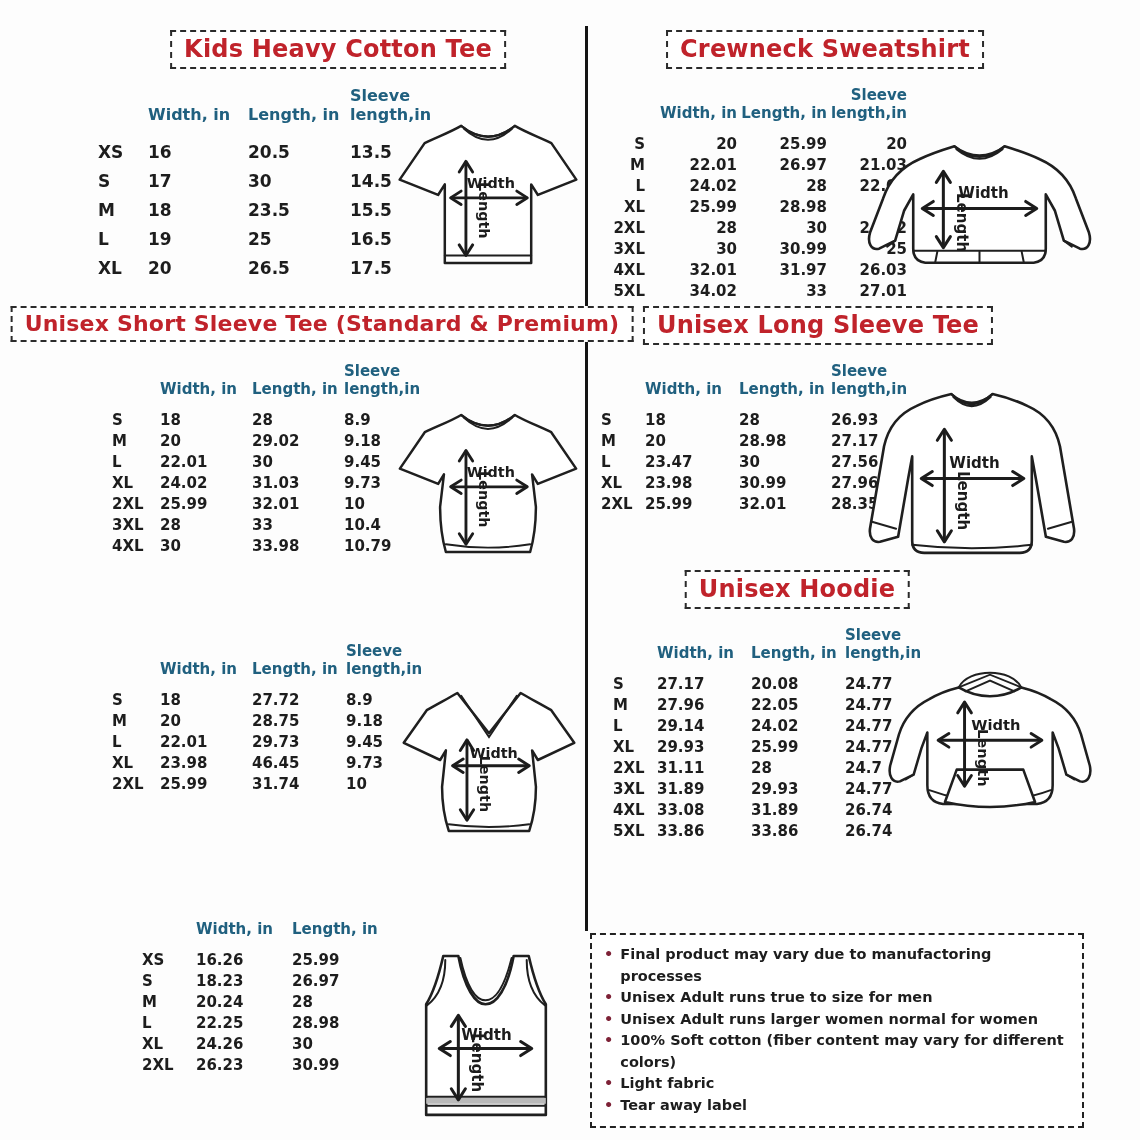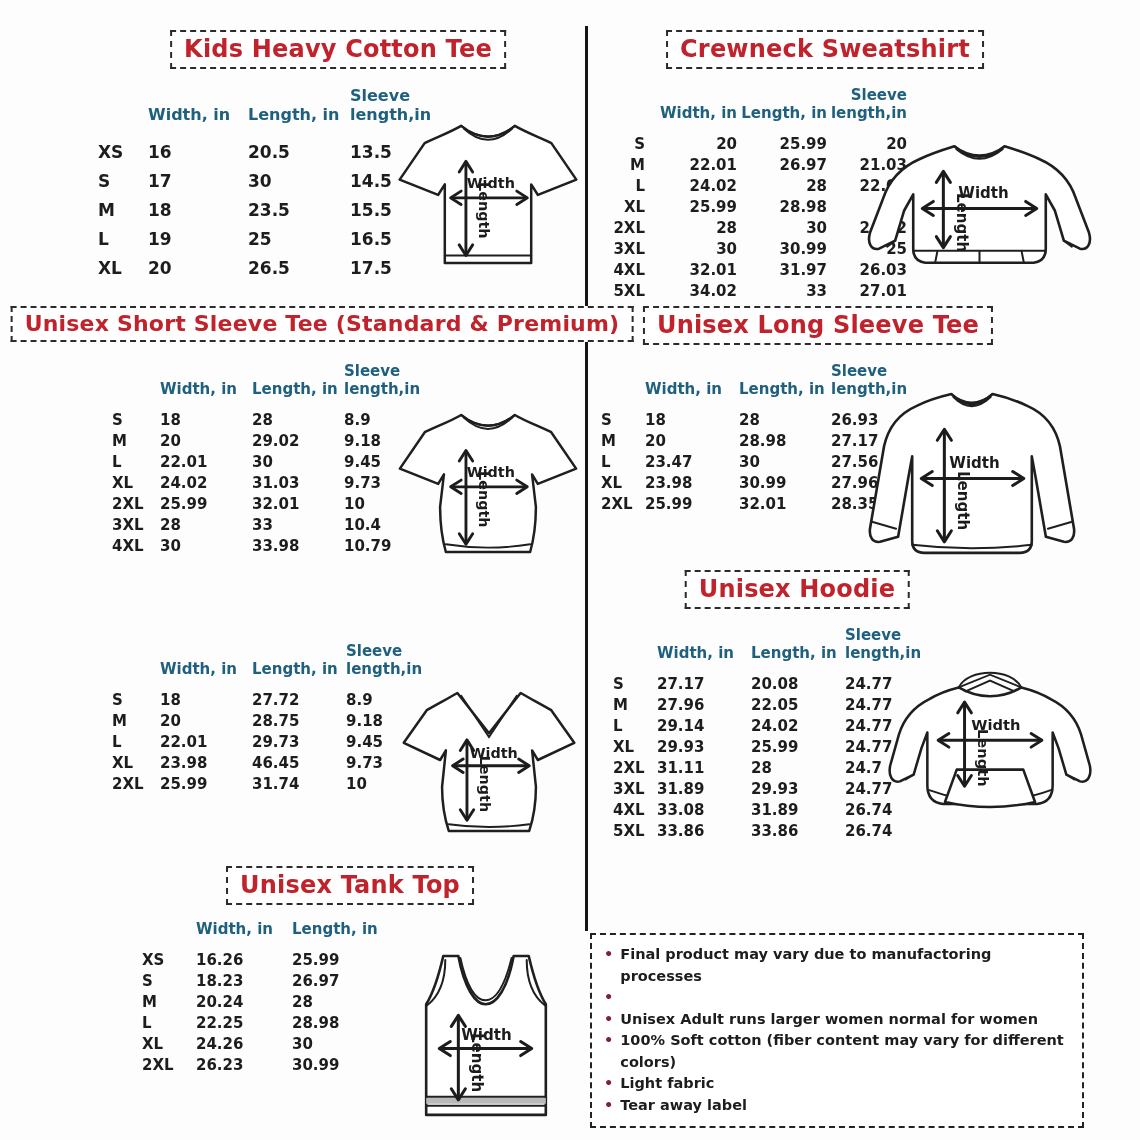--- a/index.html
+++ b/index.html
@@ -383,23 +383,20 @@
         <path d="M84,44 V128"></path>
           <path d="M77,54 L84,43 L91,54"></path>
           <path d="M77,118 L84,129 L91,118"></path>
       </g>
       <text x="116" y="72" text-anchor="middle">Width</text>
       <text x="98" y="100" text-anchor="middle" transform="rotate(90 98,100)">Length</text>
     </svg>
   </section>
 
   <section class="sec" style="left:80px;top:856px;width:505px;height:282px;">
-    <div class="title-box" style="left:270px;top:10px;">
-      <span>Unisex Tank Top</span>
-    </div>
     <div class="tbl" style="left:62px;top:64px;grid-template-columns:54px 96px 96px;">
         <span class="cell hd"></span>
         <span class="cell hd">Width, in</span>
         <span class="cell hd">Length, in</span>
         <span class="cell sz">XS</span>
         <span class="cell vl">16.26</span>
         <span class="cell vl">25.99</span>
         <span class="cell sz">S</span>
         <span class="cell vl">18.23</span>
         <span class="cell vl">26.97</span>
@@ -439,20 +436,21 @@
     </svg>
   </section>
 
   <div class="notes">
       <div class="note">
         <span class="dot">•</span>
         <span>Final product may vary due to manufactoring processes</span>
       </div>
       <div class="note">
         <span class="dot">•</span>
+        <span>Unisex Adult runs true to size for men</span>
       </div>
       <div class="note">
         <span class="dot">•</span>
         <span>Unisex Adult runs larger women normal for women</span>
       </div>
       <div class="note">
         <span class="dot">•</span>
         <span>100% Soft cotton (fiber content may vary for different colors)</span>
       </div>
       <div class="note">

